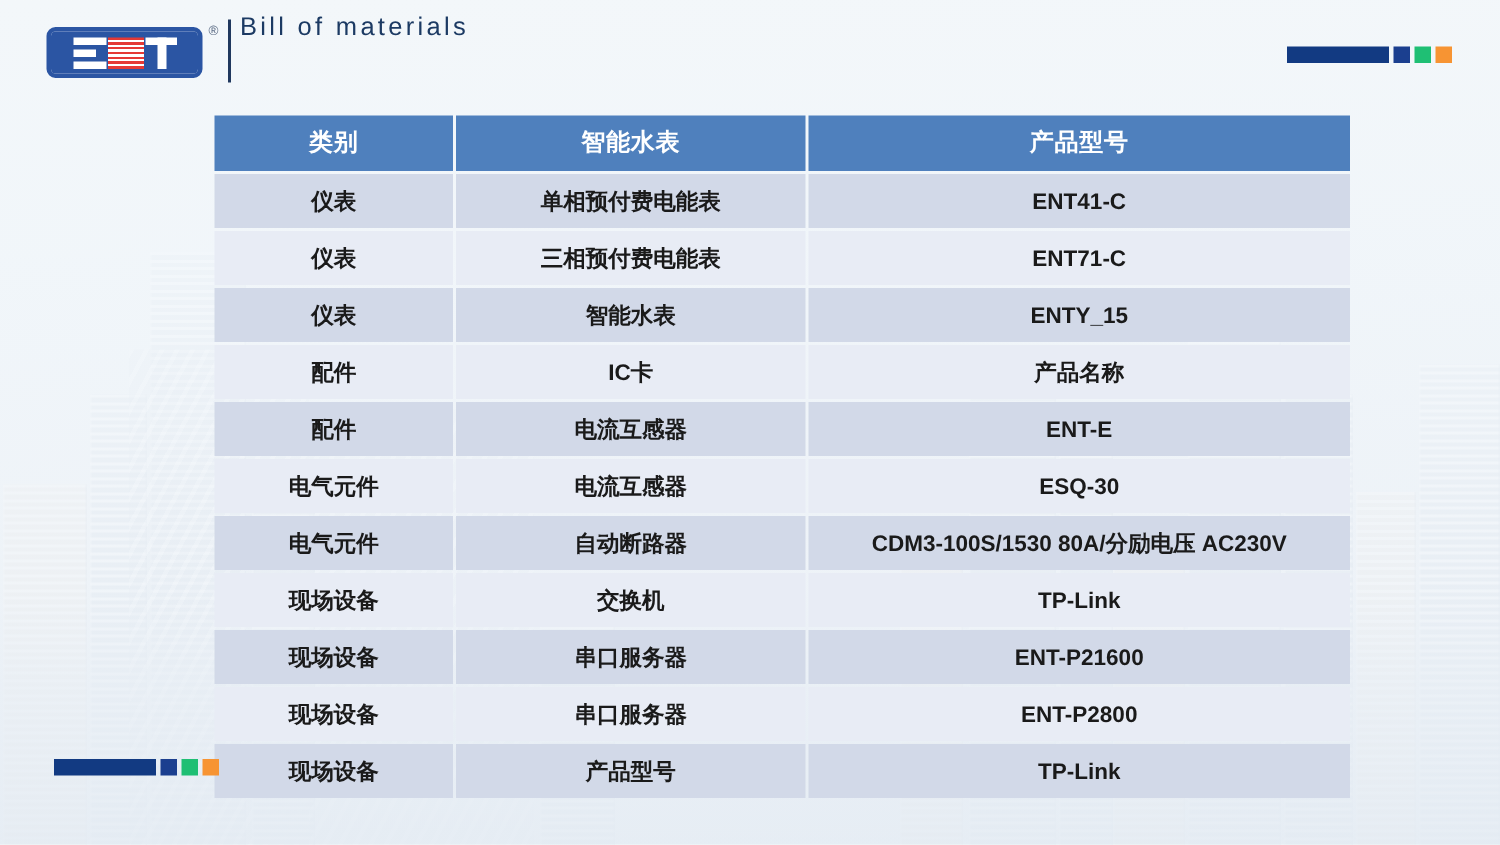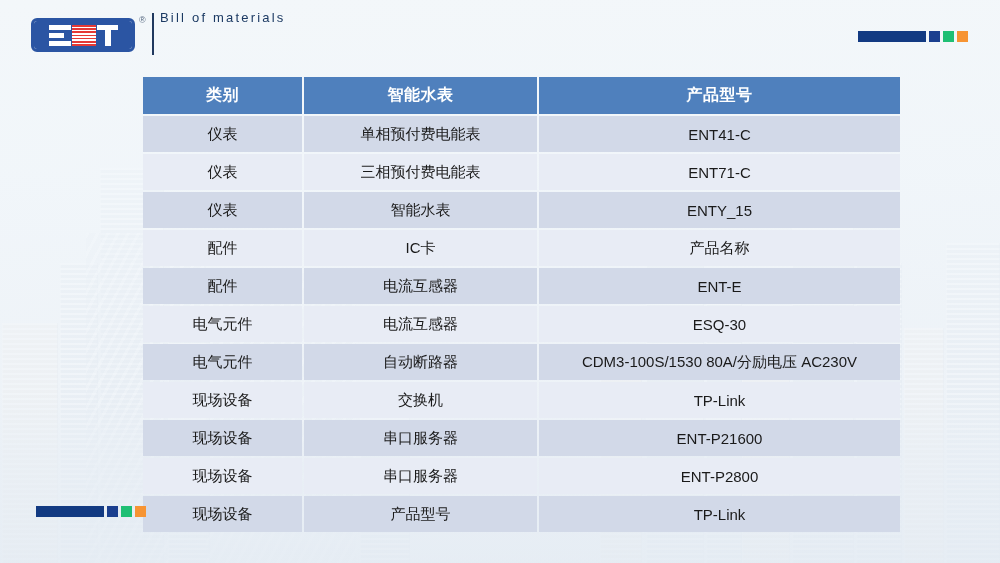--- a/index.html
+++ b/index.html
@@ -183,21 +183,21 @@
   }
   .title-cn {
     font-size: 24px;
     font-weight: bold;
     color: #1c3a63;
     line-height: 30px;
     letter-spacing: 1px;
     white-space: nowrap;
   }
   .title-en {
-    font-size: 13px;
+    font-size: 17px;
     color: #1c3a63;
     line-height: 20px;
     letter-spacing: 2.2px;
     white-space: nowrap;
   }
 
   
   .deco {
     position: absolute;
     display: flex;
@@ -223,21 +223,21 @@
     table-layout: fixed;
   }
   .bom-table th,
   .bom-table td {
     padding: 0;
     height: 36px;
     text-align: center;
     vertical-align: middle;
     font-size: 15px;
     color: #1a1a1a;
-    font-weight: normal;
+    font-weight: bold;
     white-space: nowrap;
   }
   .bom-table thead th {
     background: #4f80bd;
     color: #ffffff;
     font-weight: bold;
     font-size: 16px;
     letter-spacing: 0.5px;
     height: 37px;
   }

